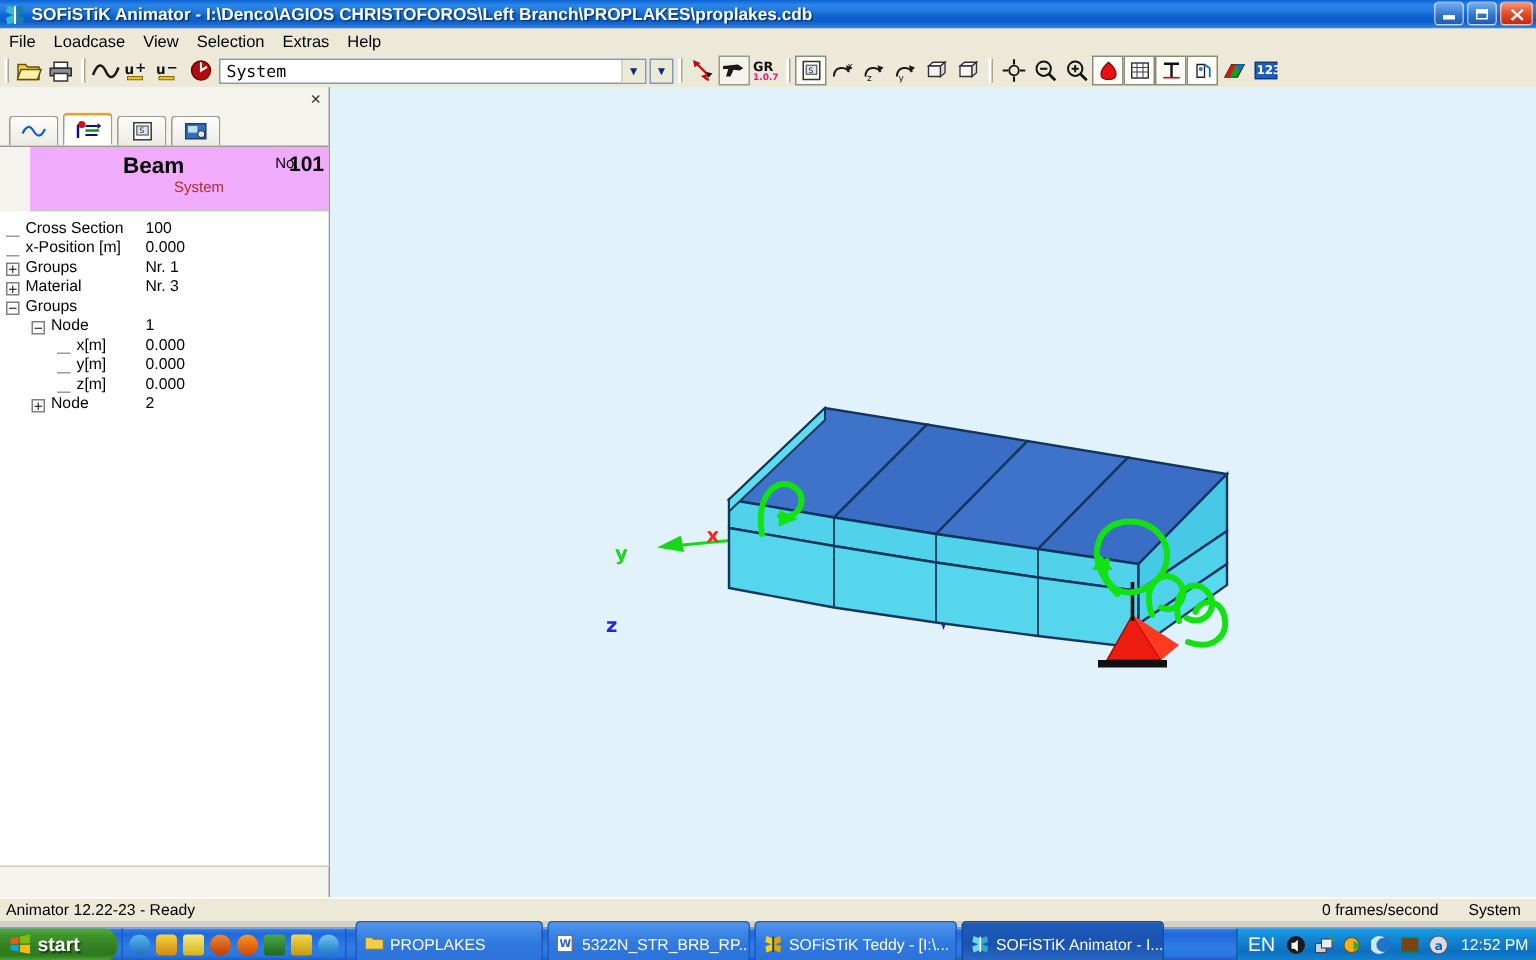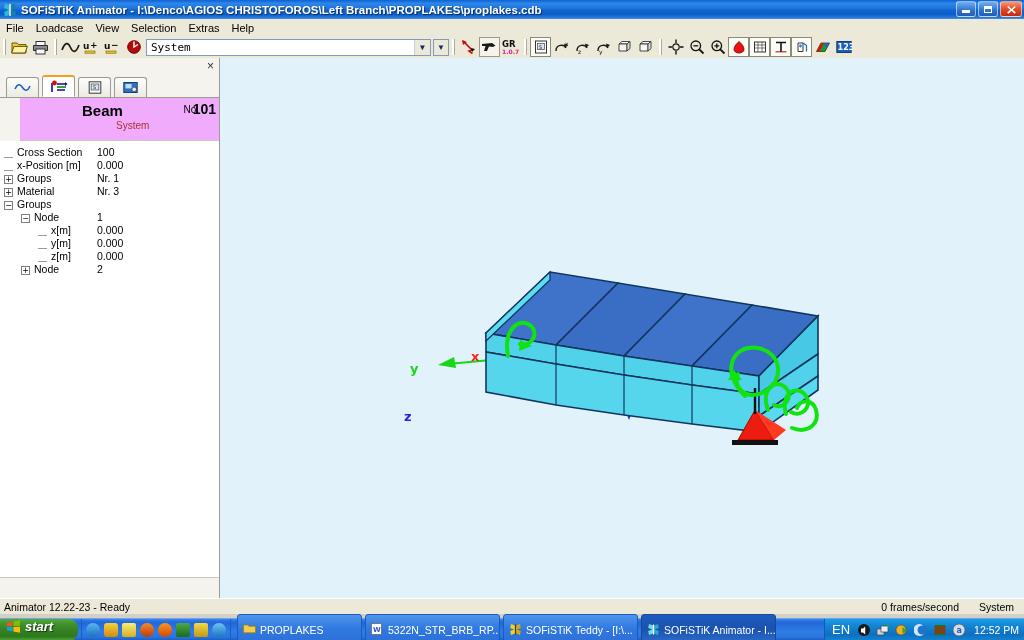--- a/index.html
+++ b/index.html
@@ -180,22 +180,22 @@
     background: linear-gradient(to bottom,#3f8aec 0%, #2a72df 9%, #2168da 18%,
       #2f7ce4 60%, #2a76e0 85%, #1d5ec4 100%);
     display:flex; align-items:center;
     border-top:1px solid #6ba3f0;
     box-sizing:border-box;
   }
   .startbtn {
     width:78px; height:22px;
     background: linear-gradient(to bottom,#56a93a 0%,#3f932c 22%,#347f22 55%,#2c7a1c 80%,#58ab3c 100%);
     border-radius:0 9px 9px 0;
-    display:flex; color:#fff; font-weight:bold;
-    font-style:italic; font-size:13px;
+    display:flex; align-items:center; color:#fff; font-weight:bold;
+    font-size:13px;
     text-shadow:1px 1px 1px rgba(0,0,0,0.6);
     box-sizing:border-box;
   }
   .start-logo {
     width:15px; height:15px; margin:0 4px 0 6px; flex:none;
     position:relative;
   }
   .qlaunch {
     display:flex; align-items:center; height:22px;
     padding:0 4px; gap:4px;

